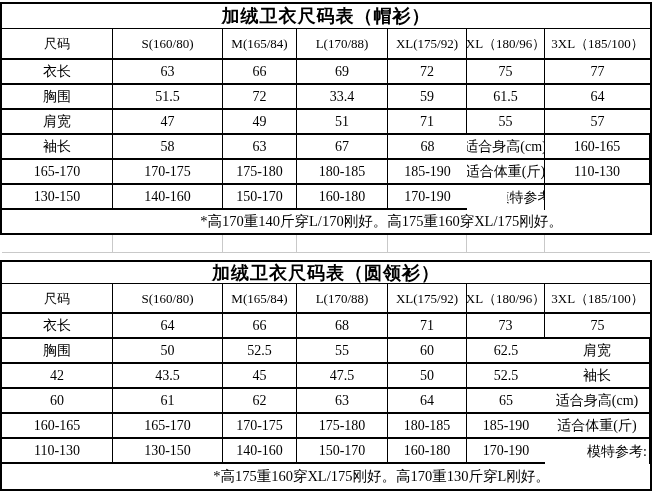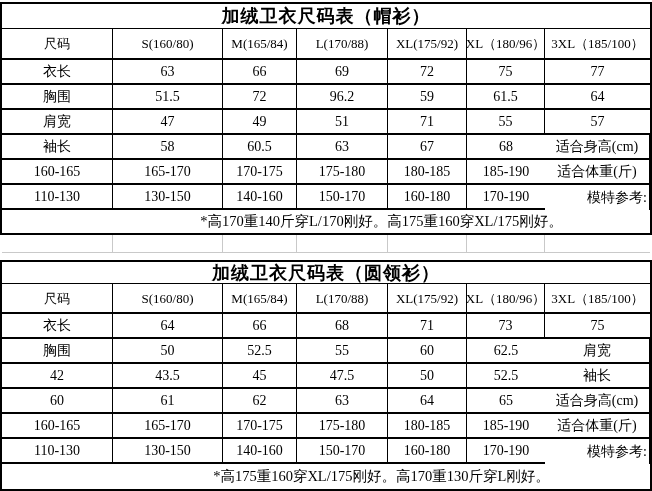--- a/index.html
+++ b/index.html
@@ -86,34 +86,33 @@
       <div class="cell row-label-cell">衣长</div>
       <div class="cell ">63</div>
       <div class="cell ">66</div>
       <div class="cell ">69</div>
       <div class="cell ">72</div>
       <div class="cell ">75</div>
       <div class="cell  c-last">77</div>
       <div class="cell row-label-cell">胸围</div>
       <div class="cell ">51.5</div>
       <div class="cell ">72</div>
-      <div class="cell ">96.2</div>
+      <div class="cell ">33.4</div>
       <div class="cell ">59</div>
       <div class="cell ">61.5</div>
       <div class="cell  c-last">64</div>
       <div class="cell row-label-cell">肩宽</div>
       <div class="cell ">47</div>
       <div class="cell ">49</div>
       <div class="cell ">51</div>
       <div class="cell ">71</div>
       <div class="cell ">55</div>
       <div class="cell  c-last">57</div>
       <div class="cell row-label-cell">袖长</div>
       <div class="cell ">58</div>
-      <div class="cell ">60.5</div>
       <div class="cell ">63</div>
       <div class="cell ">67</div>
       <div class="cell  c-last">68</div>
       <div class="cell row-label-cell">适合身高(cm)</div>
       <div class="cell ">160-165</div>
       <div class="cell ">165-170</div>
       <div class="cell ">170-175</div>
       <div class="cell ">175-180</div>
       <div class="cell ">180-185</div>
       <div class="cell  c-last">185-190</div>

